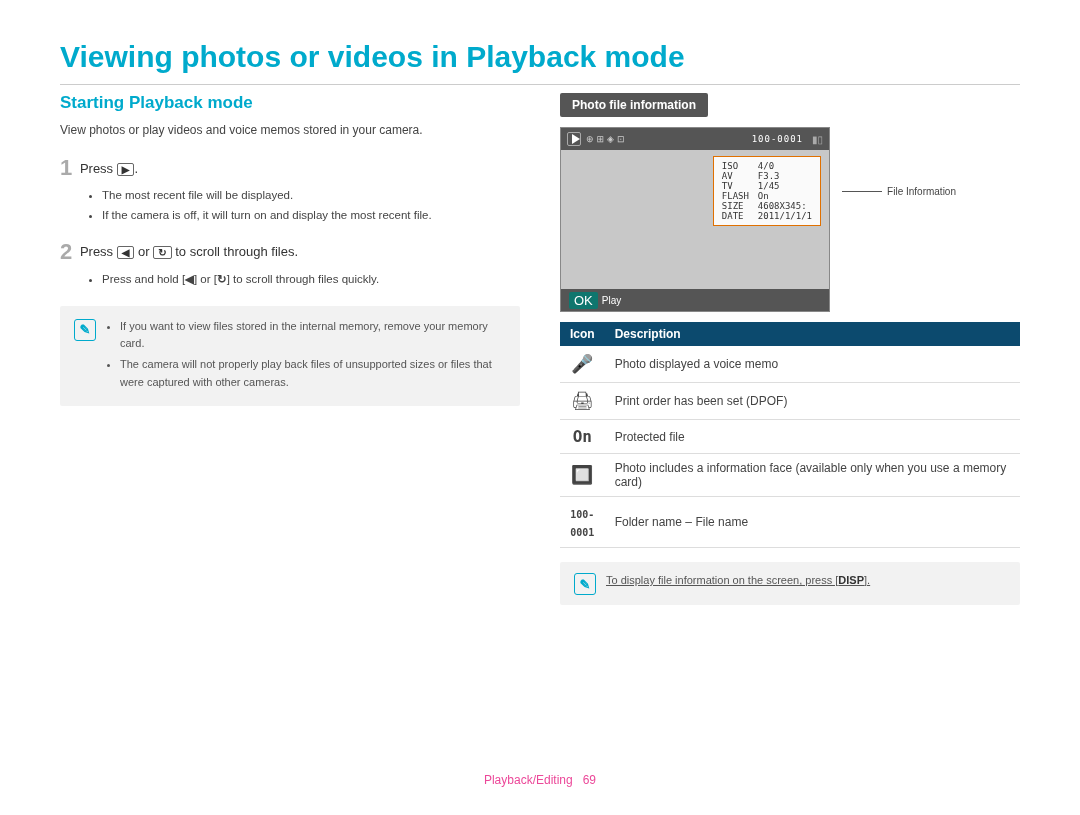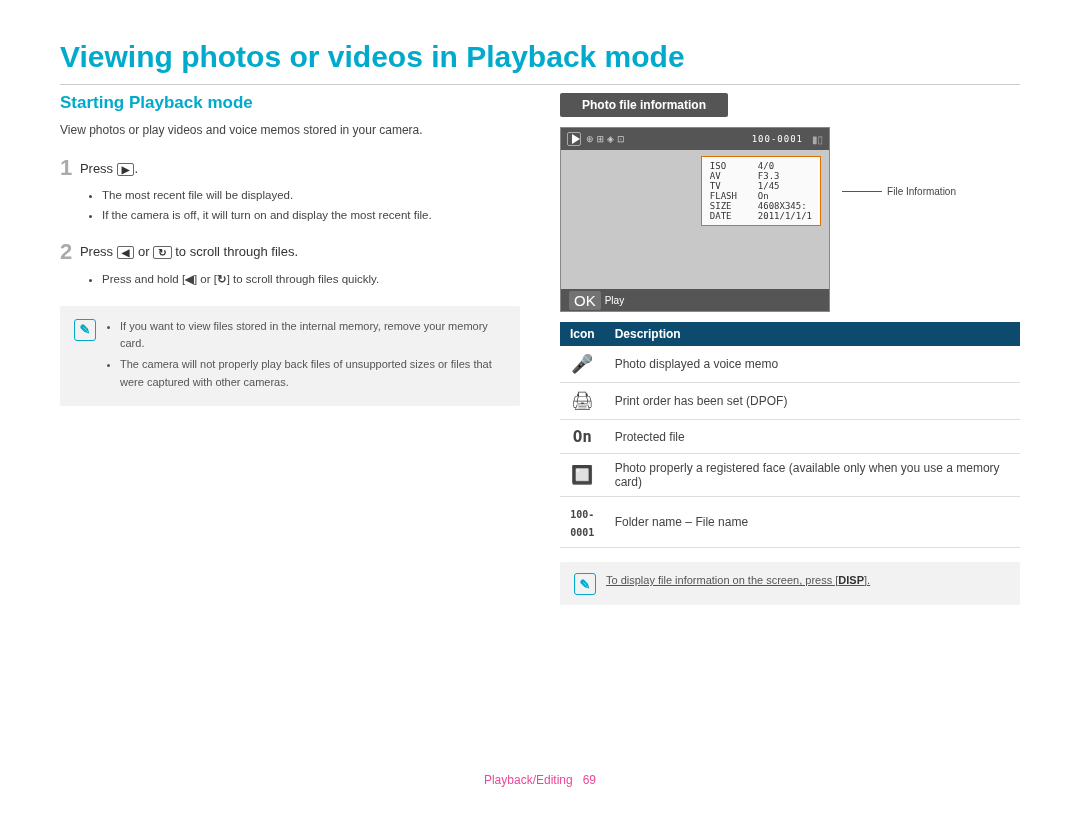--- a/index.html
+++ b/index.html
@@ -138,21 +138,21 @@
       list-style: disc;
       margin-bottom: 3px;
     }
 
     
     .photo-info-header {
       background: #555;
       color: #fff;
       font-size: 12px;
       font-weight: bold;
-      padding: 5px 22px;
+      padding: 5px 12px;
       border-radius: 2px;
       display: inline-block;
       margin-bottom: 10px;
     }
 
     
     .camera-screen {
       border: 1.5px solid #888;
       width: 270px;
       height: 185px;
@@ -203,44 +203,44 @@
       background: rgba(255,255,255,0.9);
       border: 1px solid #e07000;
       padding: 4px 8px;
       font-size: 9px;
       color: #333;
       font-family: monospace;
     }
 
     .file-info-row {
       display: flex;
-      gap: 16px;
+      gap: 4px;
     }
 
     .file-info-label {
       color: #333;
       min-width: 32px;
     }
 
     .file-info-value {
       color: #333;
     }
 
     .cam-bottombar {
       background: #555;
       height: 22px;
       display: flex;
       align-items: center;
       padding: 0 8px;
     }
 
     .ok-btn {
-      background: #737373;
+      background: #0f766e;
       color: #fff;
-      font-size: 15px;
+      font-size: 13px;
       padding: 1px 5px;
       border-radius: 2px;
       margin-right: 4px;
     }
 
     .ok-text {
       color: #fff;
       font-size: 10px;
     }
 
@@ -465,21 +465,21 @@
           <tr>
             <td style="font-size:18px;">🖨</td>
             <td>Print order has been set (DPOF)</td>
           </tr>
           <tr>
             <td style="font-size:16px; font-weight:bold; font-family:monospace;">On</td>
             <td>Protected file</td>
           </tr>
           <tr>
             <td style="font-size:18px;">🔲</td>
-            <td>Photo properly a registered face (available only when you use a memory card)</td>
+            <td>Photo includes a information face (available only when you use a memory card)</td>
           </tr>
           <tr>
             <td>
               <span class="folder-name-text">100-0001</span>
             </td>
             <td>Folder name – File name</td>
           </tr>
         </tbody>
       </table>
 

